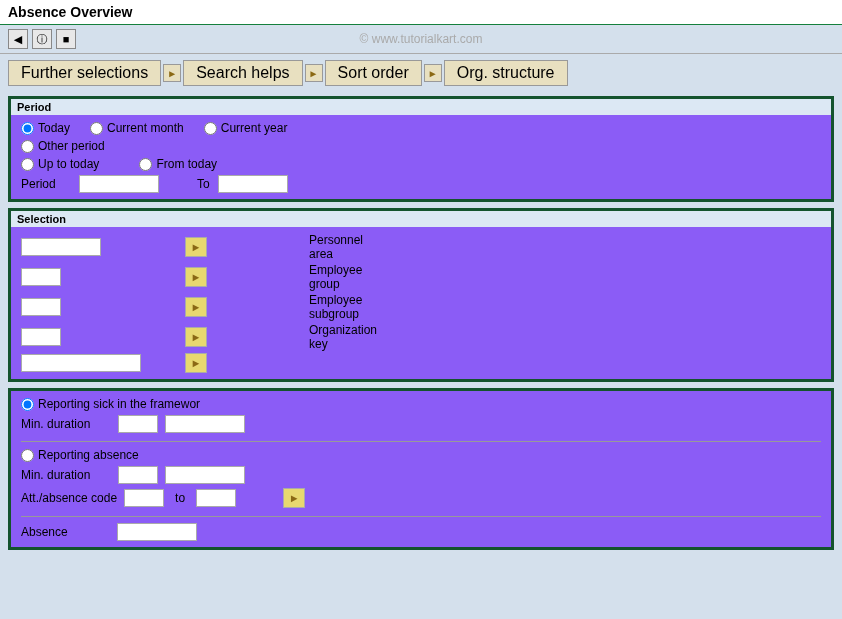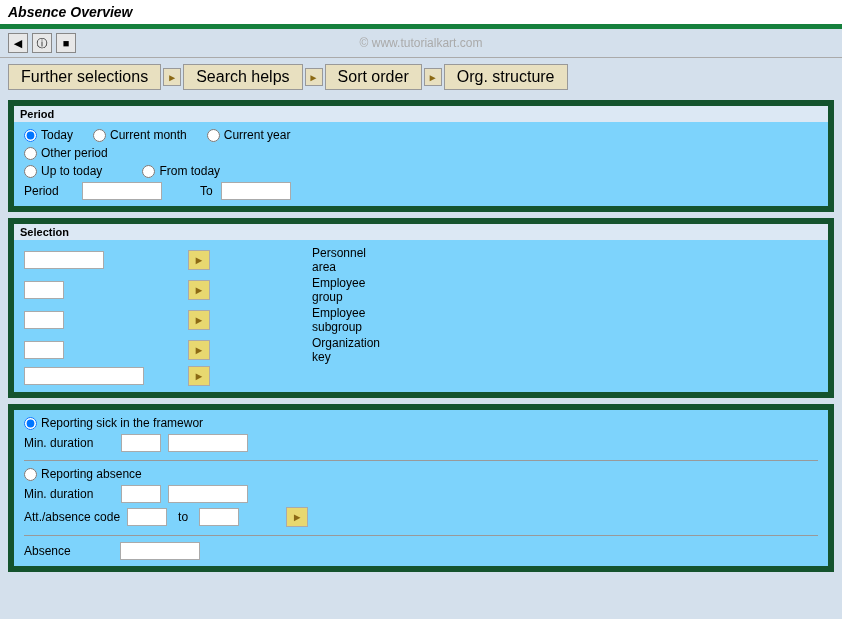--- a/index.html
+++ b/index.html
@@ -7,22 +7,21 @@
       font-family: Arial, sans-serif;
       font-size: 12px;
       background: #d4e0ec;
       color: #000;
     }
     .title-bar {
       background: #fff;
       padding: 4px 8px;
       font-weight: bold;
       font-size: 14px;
-      font-style: italic;
-      border-bottom: 5px solid #15803d;
+      border-bottom: 1px solid #15803d;
     }
     .toolbar {
       background: #d4e0ec;
       padding: 4px 8px;
       display: flex;
       align-items: center;
       gap: 4px;
       border-bottom: 1px solid #aaa;
       position: relative;
     }
@@ -68,34 +67,34 @@
       align-items: center;
       justify-content: center;
       font-size: 10px;
       color: #8B6914;
     }
     .main-content {
       padding: 4px 8px;
       background: #d4e0ec;
     }
     .section-box {
-      border: 6px solid #14532d;
+      border: 3px solid #14532d;
       background: #dce8f4;
       margin-bottom: 6px;
     }
     .section-title {
       background: #dce8f4;
       padding: 2px 6px;
       font-weight: bold;
       font-size: 11px;
       color: #000;
     }
     .section-body {
       padding: 6px 10px;
-      background: #7dd3fc;
+      background: #8b5cf6;
     }
     .radio-row {
       display: flex;
       align-items: center;
       gap: 20px;
       margin-bottom: 4px;
     }
     .radio-item {
       display: flex;
       align-items: center;

